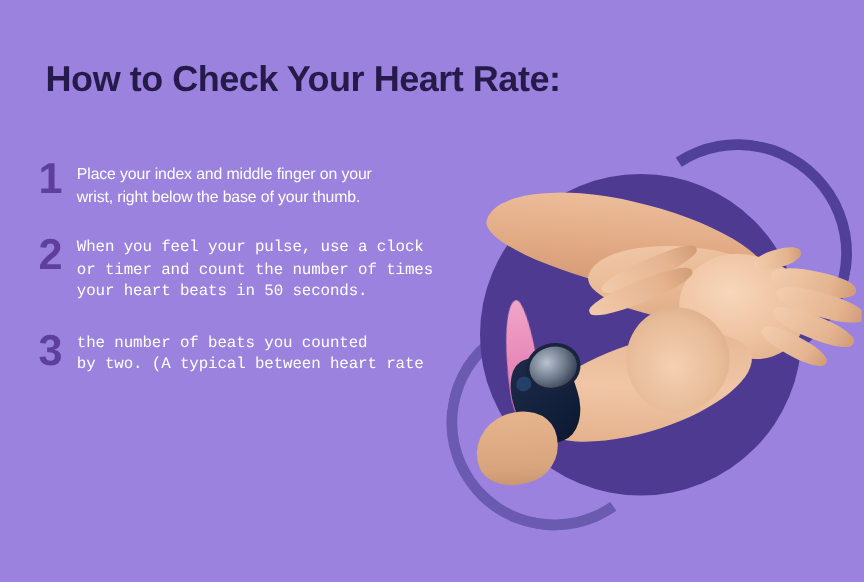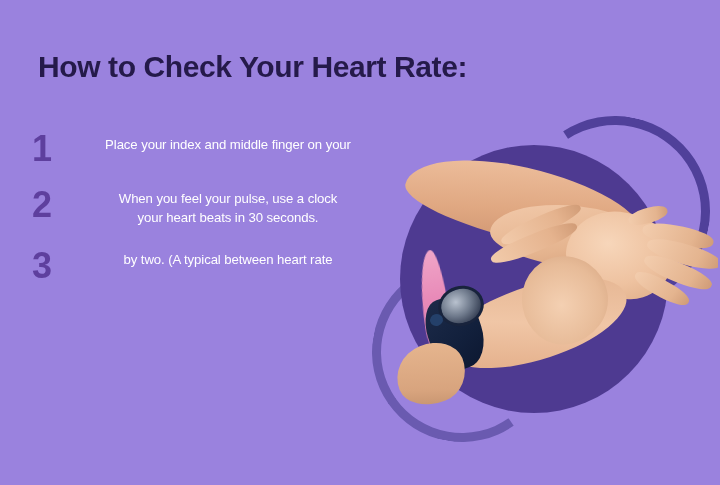--- a/index.html
+++ b/index.html
@@ -51,31 +51,30 @@
     flex: 0 0 32px;
     font-size: 36px;
     font-weight: bold;
     line-height: 0.95;
     color: #5e3f9e;
     letter-spacing: -1px;
   }
   .step-lines {
     padding-top: 4px;
     flex: 1 1 auto;
-    text-align: center;
   }
   .step-line {
     display: block;
     font-size: 13.2px;
     line-height: 18.5px;
     color: #ffffff;
     letter-spacing: -0.1px;
     white-space: nowrap;
   }
-  .step-2 .step-lines, .step-3 .step-lines { padding-top: 2px; }
+  .step-2 .step-lines, .step-3 .step-lines { padding-top: 2px; font-family: Liberation Mono, monospace; }
 
   
   .photo {
     position: absolute;
     left: 370px;
     top: 108px;
     width: 350px;
     height: 340px;
   }
   .arc {
@@ -273,34 +272,37 @@
 <div class="canvas">
 
   <div class="title">How to Check Your Heart Rate:</div>
 
   <div class="steps">
 
     <div class="step step-1">
       <div class="step-number">1</div>
       <div class="step-lines">
         <span class="step-line">Place your index and middle finger on your</span>
+        <span class="step-line">wrist, right below the base of your thumb.</span>
       </div>
     </div>
 
     <div class="step step-2">
       <div class="step-number">2</div>
       <div class="step-lines">
         <span class="step-line">When you feel your pulse, use a clock</span>
-        <span class="step-line">your heart beats in 30 seconds.</span>
+        <span class="step-line">or timer and count the number of times</span>
+        <span class="step-line">your heart beats in 50 seconds.</span>
       </div>
     </div>
 
     <div class="step step-3">
       <div class="step-number">3</div>
       <div class="step-lines">
+        <span class="step-line">the number of beats you counted</span>
         <span class="step-line">by two. (A typical between heart rate</span>
       </div>
     </div>
 
   </div>
 
   <div class="photo">
 
     <div class="arc arc-top-right"></div>
     <div class="arc arc-bottom-left"></div>

